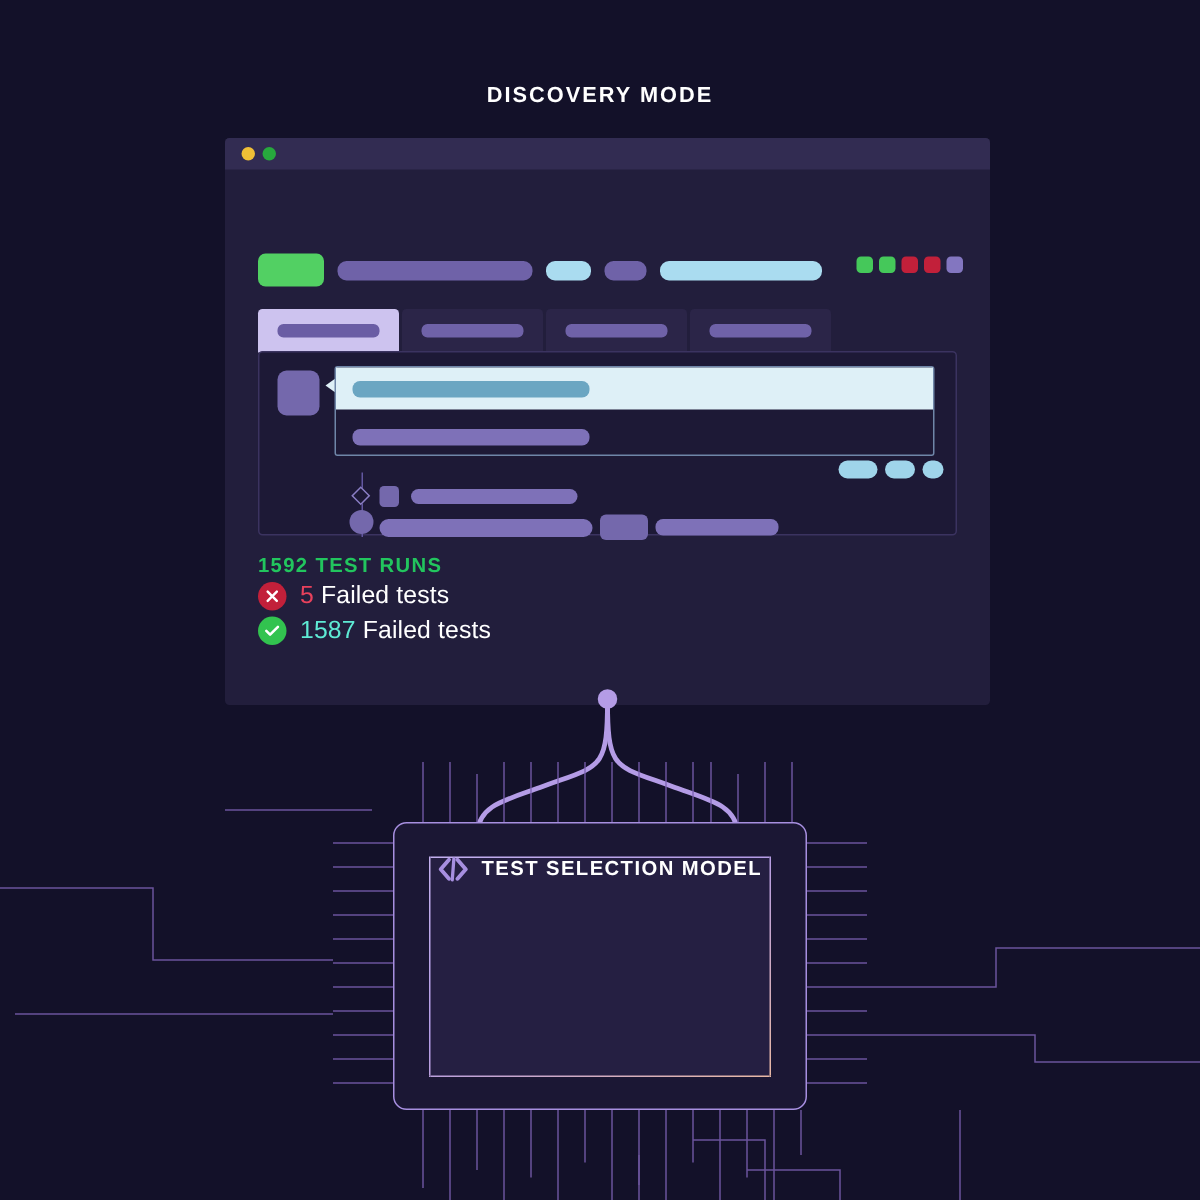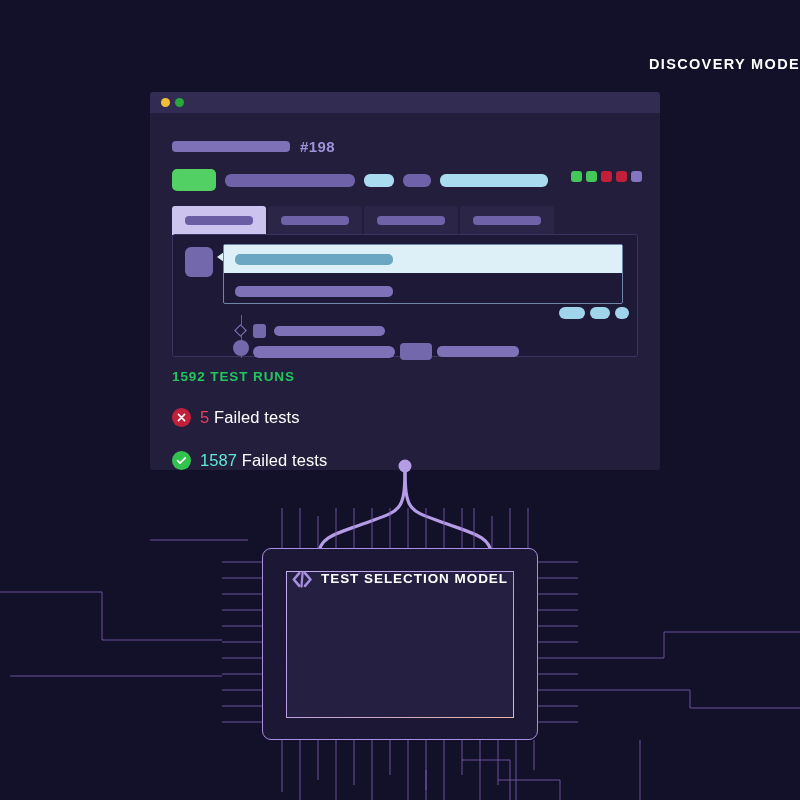--- a/index.html
+++ b/index.html
@@ -7,21 +7,21 @@
     width: 800px; height: 800px;
     background: #131129;
     font-family: "Liberation Sans", sans-serif;
     overflow: hidden;
   }
   #stage { position: relative; width: 800px; height: 800px; background: #131129; }
 
   
   .headline {
     position: absolute; left: 0; top: 56px; width: 800px;
-    text-align: right;
+    text-align: center;
     color: #ffffff;
     font-size: 14.5px;
     font-weight: 700;
     letter-spacing: 1.35px;
   }
 
   
   .window {
     position: absolute; left: 150px; top: 92px;
     width: 510px; height: 378px;
@@ -103,21 +103,21 @@
     background: #1d1936; border: 1px solid #8a7ec4; transform: rotate(45deg);
   }
   .node-circle { position: absolute; left: 60px; top: 105px; width: 16px; height: 16px; border-radius: 50%; background: #7468ac; }
 
   .sub-row-a { position: absolute; left: 80px; top: 89px; display: flex; align-items: center; gap: 8px; }
   .sub-row-b { position: absolute; left: 80px; top: 108px; display: flex; align-items: center; gap: 5px; }
 
   
   .stats { position: absolute; left: 22px; top: 256px; }
   .stats-title { color: #22c55e; font-size: 13.5px; font-weight: 700; letter-spacing: .9px; }
-  .stat-line { display: flex; align-items: center; gap: 9px; margin-top: 24px; }
+  .stat-line { display: flex; align-items: center; gap: 9px; margin-top: 4px; }
   .badge { width: 19px; height: 19px; border-radius: 50%; display: flex; align-items: center; justify-content: center; flex: 0 0 auto; }
   .badge.fail { background: #c2203a; }
   .badge.pass { background: #32c34f; }
   .badge svg { display: block; }
   .stat-text { font-size: 16.5px; font-weight: 400; color: #ffffff; letter-spacing: .1px; }
   .num-fail { color: #e8415c; }
   .num-pass { color: #5eead4; }
 
   
   .connector { position: absolute; left: 0; top: 455px; width: 800px; height: 115px; }
@@ -153,24 +153,20 @@
 
   <div class="window">
 
     <div class="titlebar">
       <span class="dot amber"></span>
       <span class="dot green"></span>
     </div>
 
     <div class="win-body">
 
-      <div class="row-title">
-        <span class="bar lg-purple" style="width:118px;height:11px"></span>
-        <span class="run-id">#198</span>
-      </div>
 
       <div class="row-chips">
         <span class="bar green" style="width:44px;height:22px;border-radius:5px"></span>
         <span class="bar md-purple" style="width:130px;height:13px;border-radius:6px"></span>
         <span class="bar lt-blue" style="width:30px;height:13px;border-radius:6px"></span>
         <span class="bar md-purple" style="width:28px;height:13px;border-radius:6px"></span>
         <span class="bar lt-blue" style="width:108px;height:13px;border-radius:6px"></span>
       </div>
 
       <div class="status-dots">

